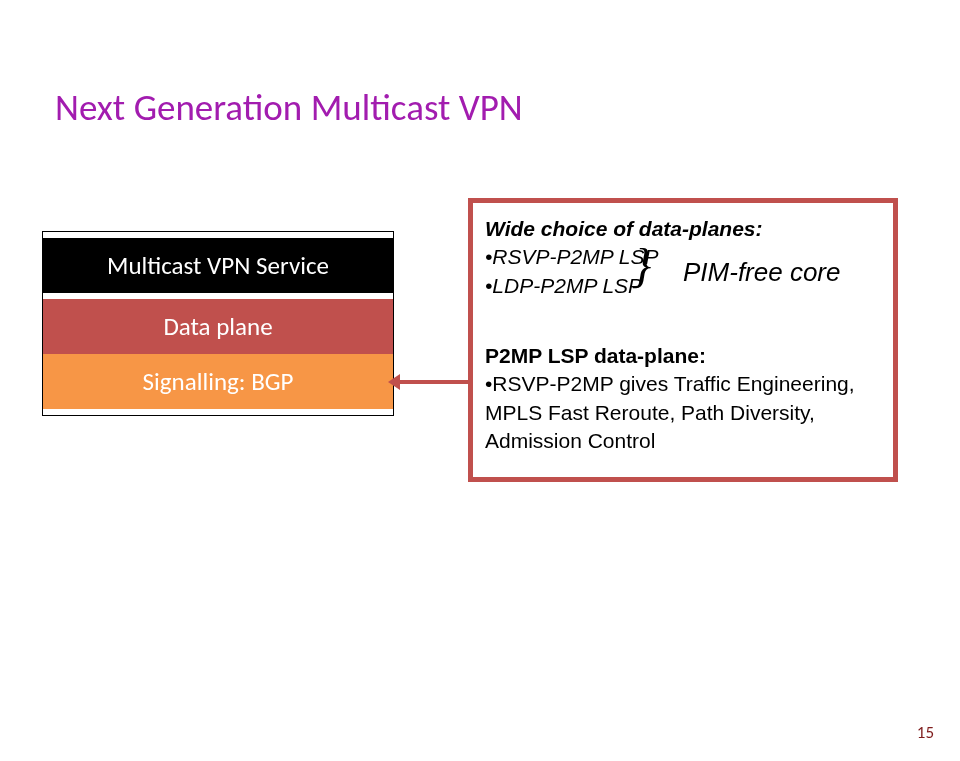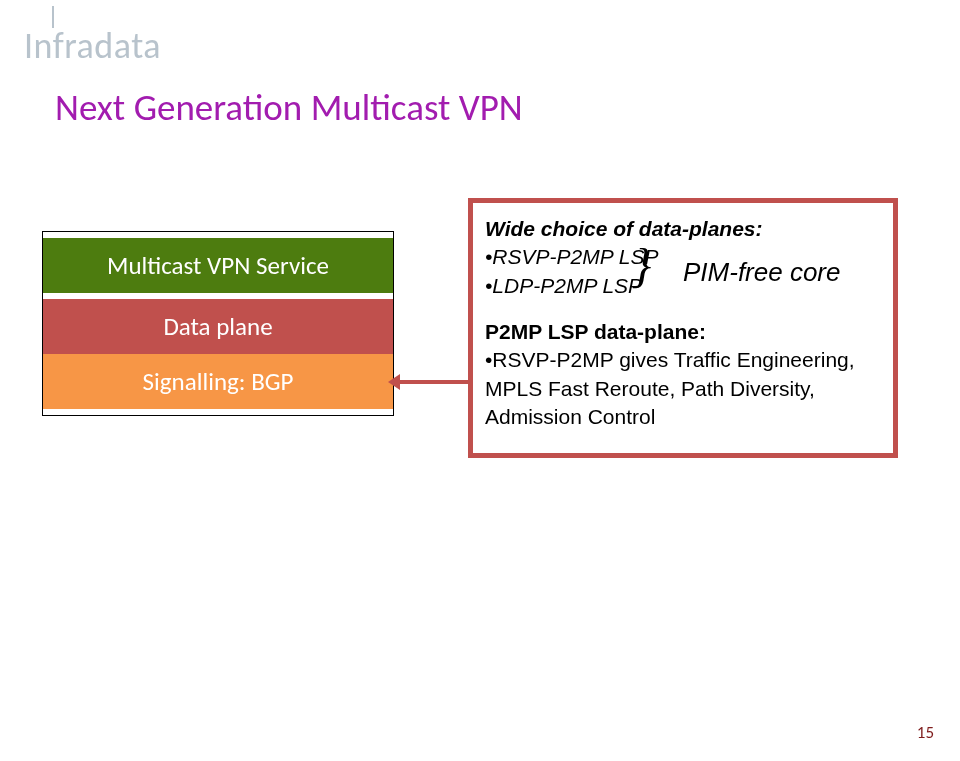--- a/index.html
+++ b/index.html
@@ -52,21 +52,21 @@
     border: 1px solid #000;
     background: #fff;
   }
   .stack-row {
     text-align: center;
     color: #fff;
     font-size: 25px;
     padding: 12px 0;
     font-family: "Calibri", Arial, sans-serif;
   }
-  .row-blue { background: #4d7c0f; }
+  .row-blue { background: #000000; }
   .row-orange { background: #F79646; }
   .row-red { background: #C0504D; }
   .stack-sep {
     height: 6px;
     background: #fff;
   }
   .infobox {
     position: absolute;
     top: 198px;
     left: 468px;
@@ -74,21 +74,21 @@
     border: 5px solid #C0504D;
     background: #fff;
     padding: 12px 12px 22px 12px;
     box-sizing: border-box;
     font-size: 21px;
     line-height: 1.35;
     font-family: Arial, sans-serif;
     color: #000;
   }
   .infobox .section2 {
-    margin-top: 18px;
+    margin-top: 42px;
   }
   .infobox b { font-weight: 700; }
   .brace {
     position: absolute;
     font-size: 48px;
     line-height: 1;
     left: 147px;
     top: 27px;
     font-family: "Cambria Math", "Times New Roman", serif;
   }
@@ -122,21 +122,20 @@
     font-size: 17px;
     color: #7f1d1d;
     font-family: "Calibri", Arial, sans-serif;
   }
 </style>
 </head>
 <body>
 
 <div class="slide">
 
-  <div class="logo">Infradata</div>
 
   <div class="title">Next Generation Multicast VPN</div>
 
   <div class="stack">
     <div class="stack-sep"></div>
     <div class="stack-row row-blue">Multicast VPN Service</div>
     <div class="stack-sep"></div>
     <div class="stack-row row-red">Data plane</div>
     <div class="stack-row row-orange">Signalling: BGP</div>
     <div class="stack-sep"></div>

